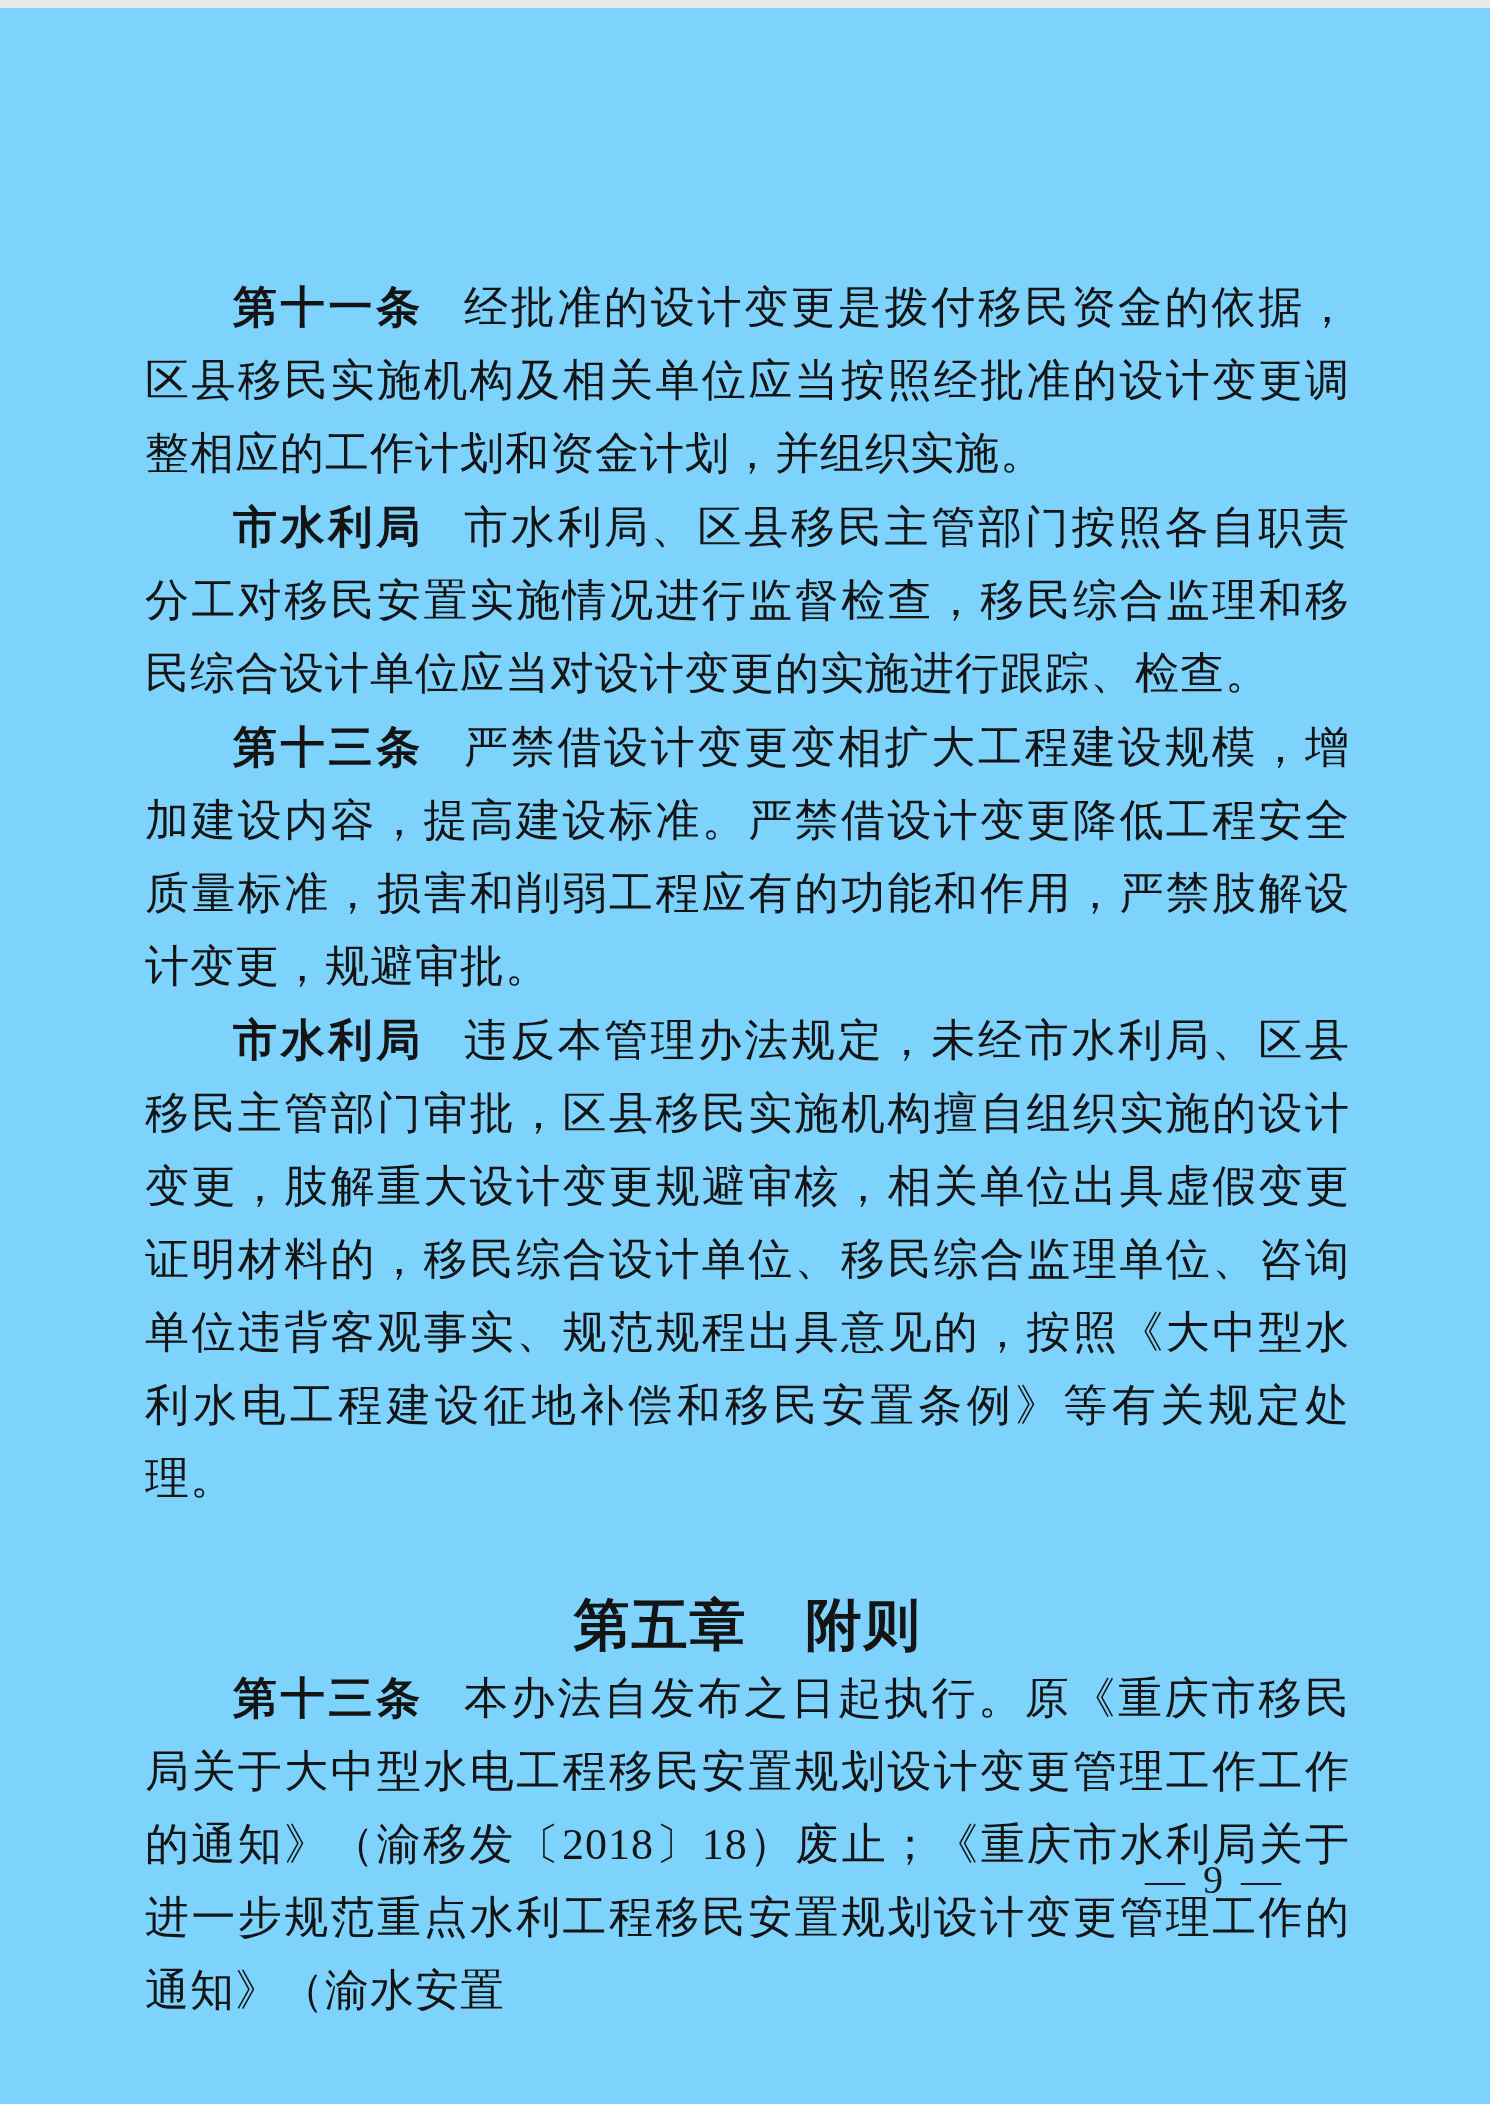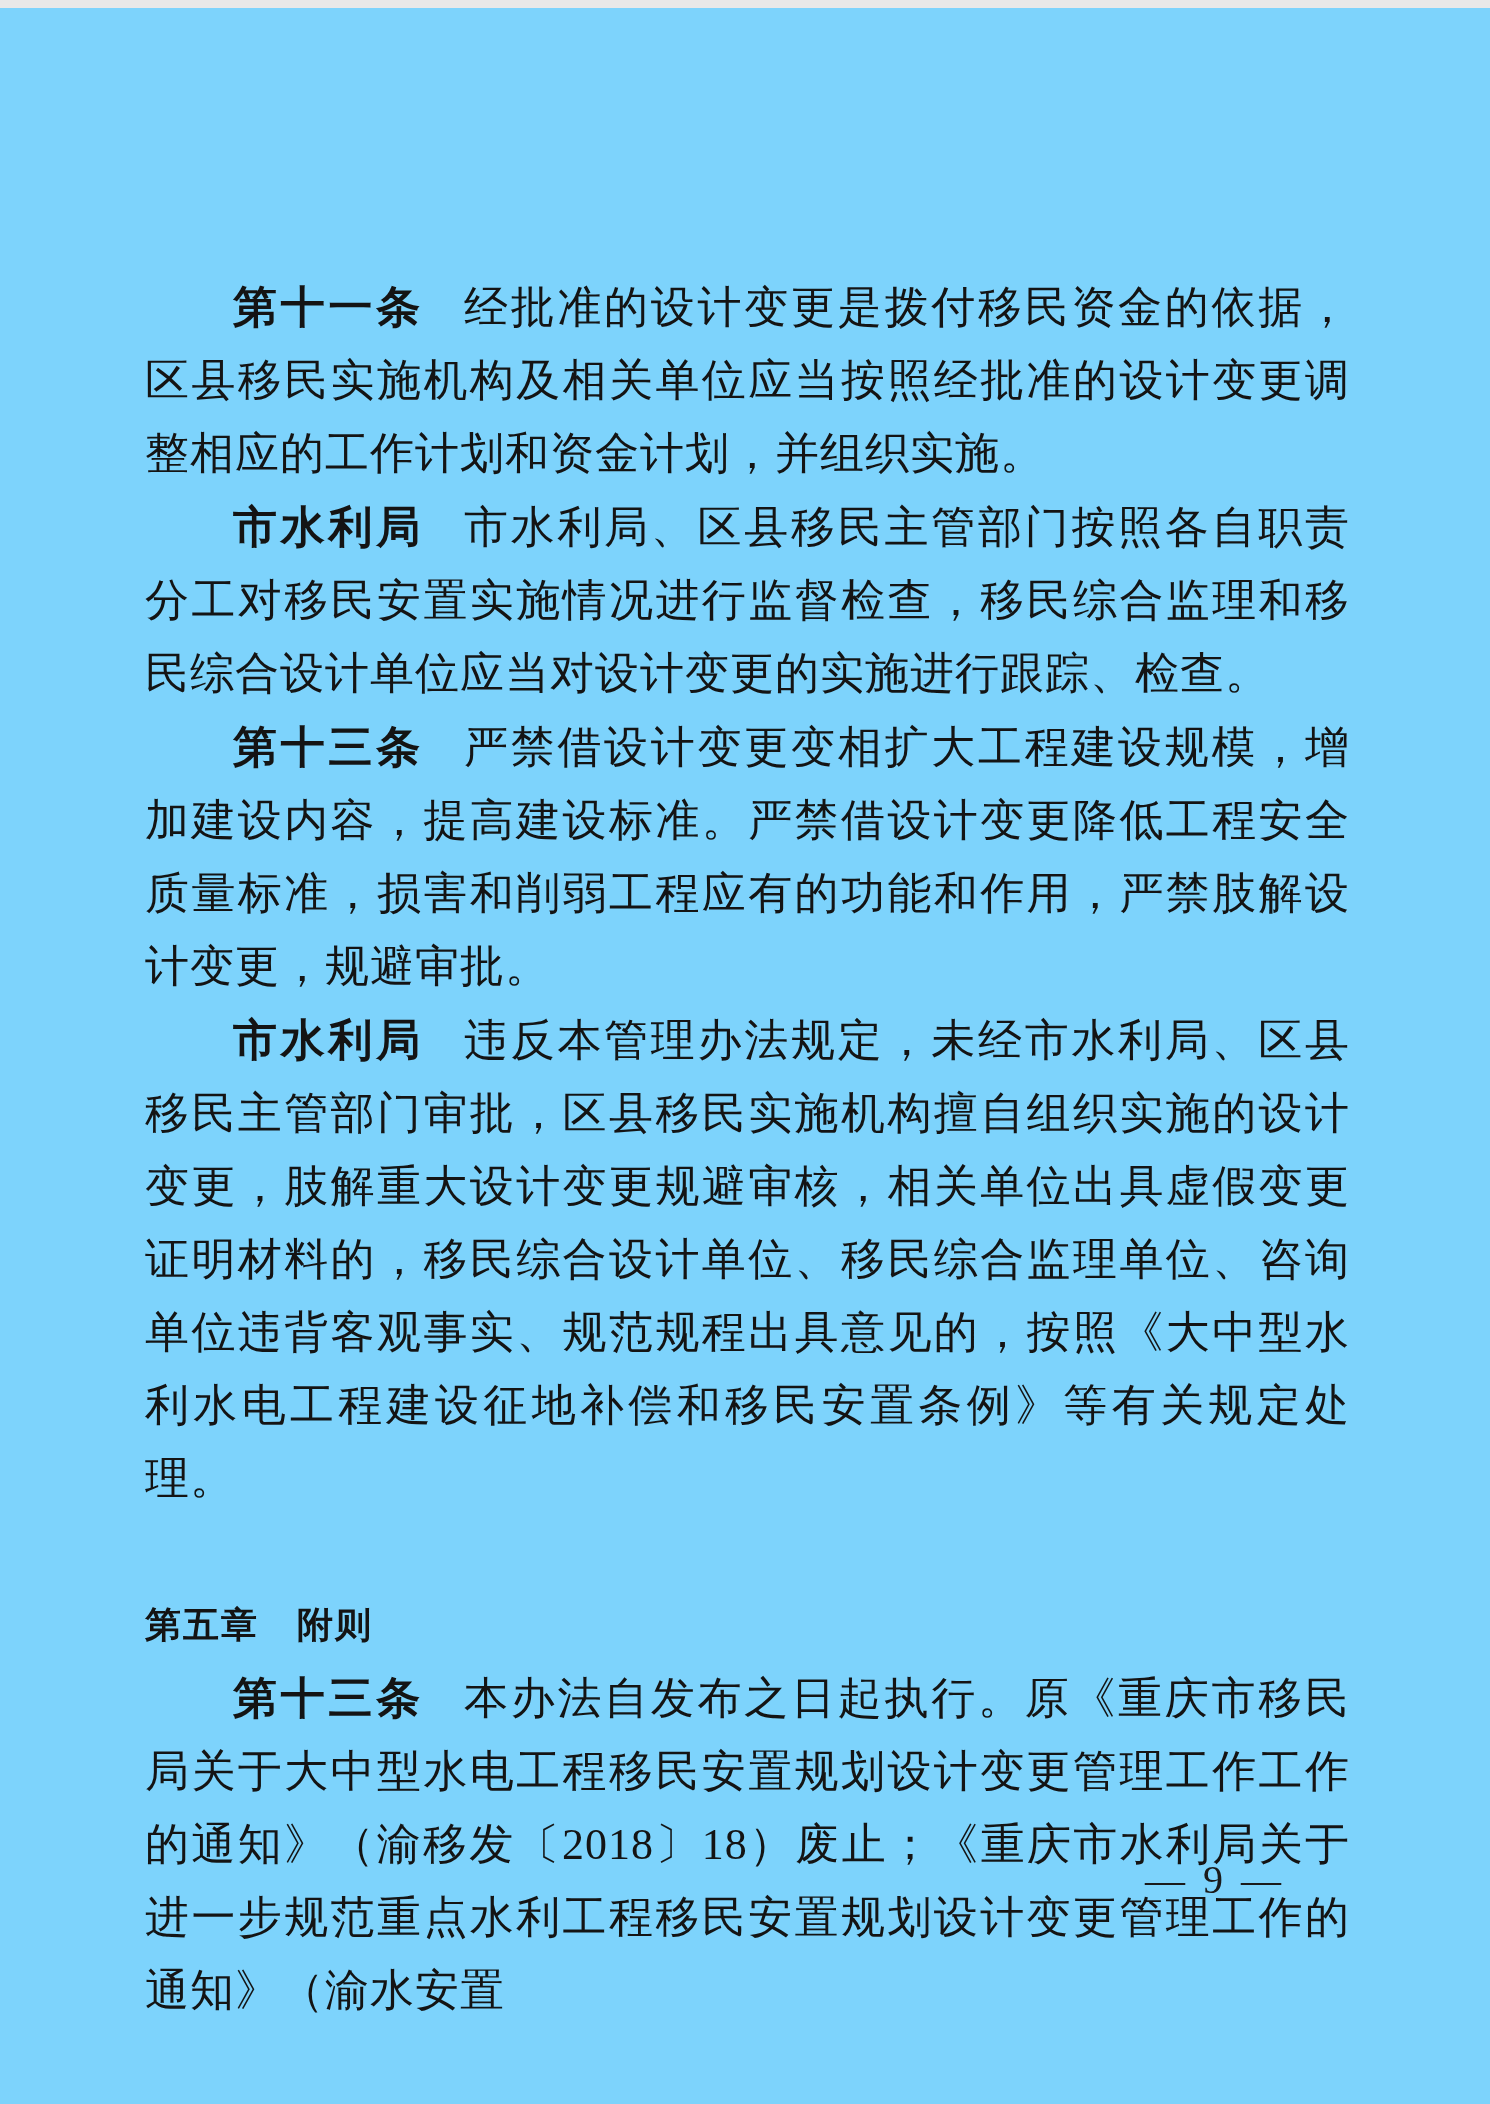--- a/index.html
+++ b/index.html
@@ -33,23 +33,23 @@
     letter-spacing: 1px;
   }
   .article-label {
     font-family: "Liberation Sans", "DejaVu Sans", sans-serif;
     font-weight: bold;
     margin-right: 40px;
     letter-spacing: 2px;
   }
   .chapter-heading {
     margin: 73px 0 0 0;
-    font-size: 36px;
+    font-size: 56px;
     line-height: 73px;
-    text-align: left;
+    text-align: center;
     font-family: "Liberation Sans", "DejaVu Sans", sans-serif;
     font-weight: bold;
     letter-spacing: 2px;
   }
   .page-number {
     position: absolute;
     right: 205px;
     bottom: 212px;
     font-size: 40px;
     line-height: 40px;

